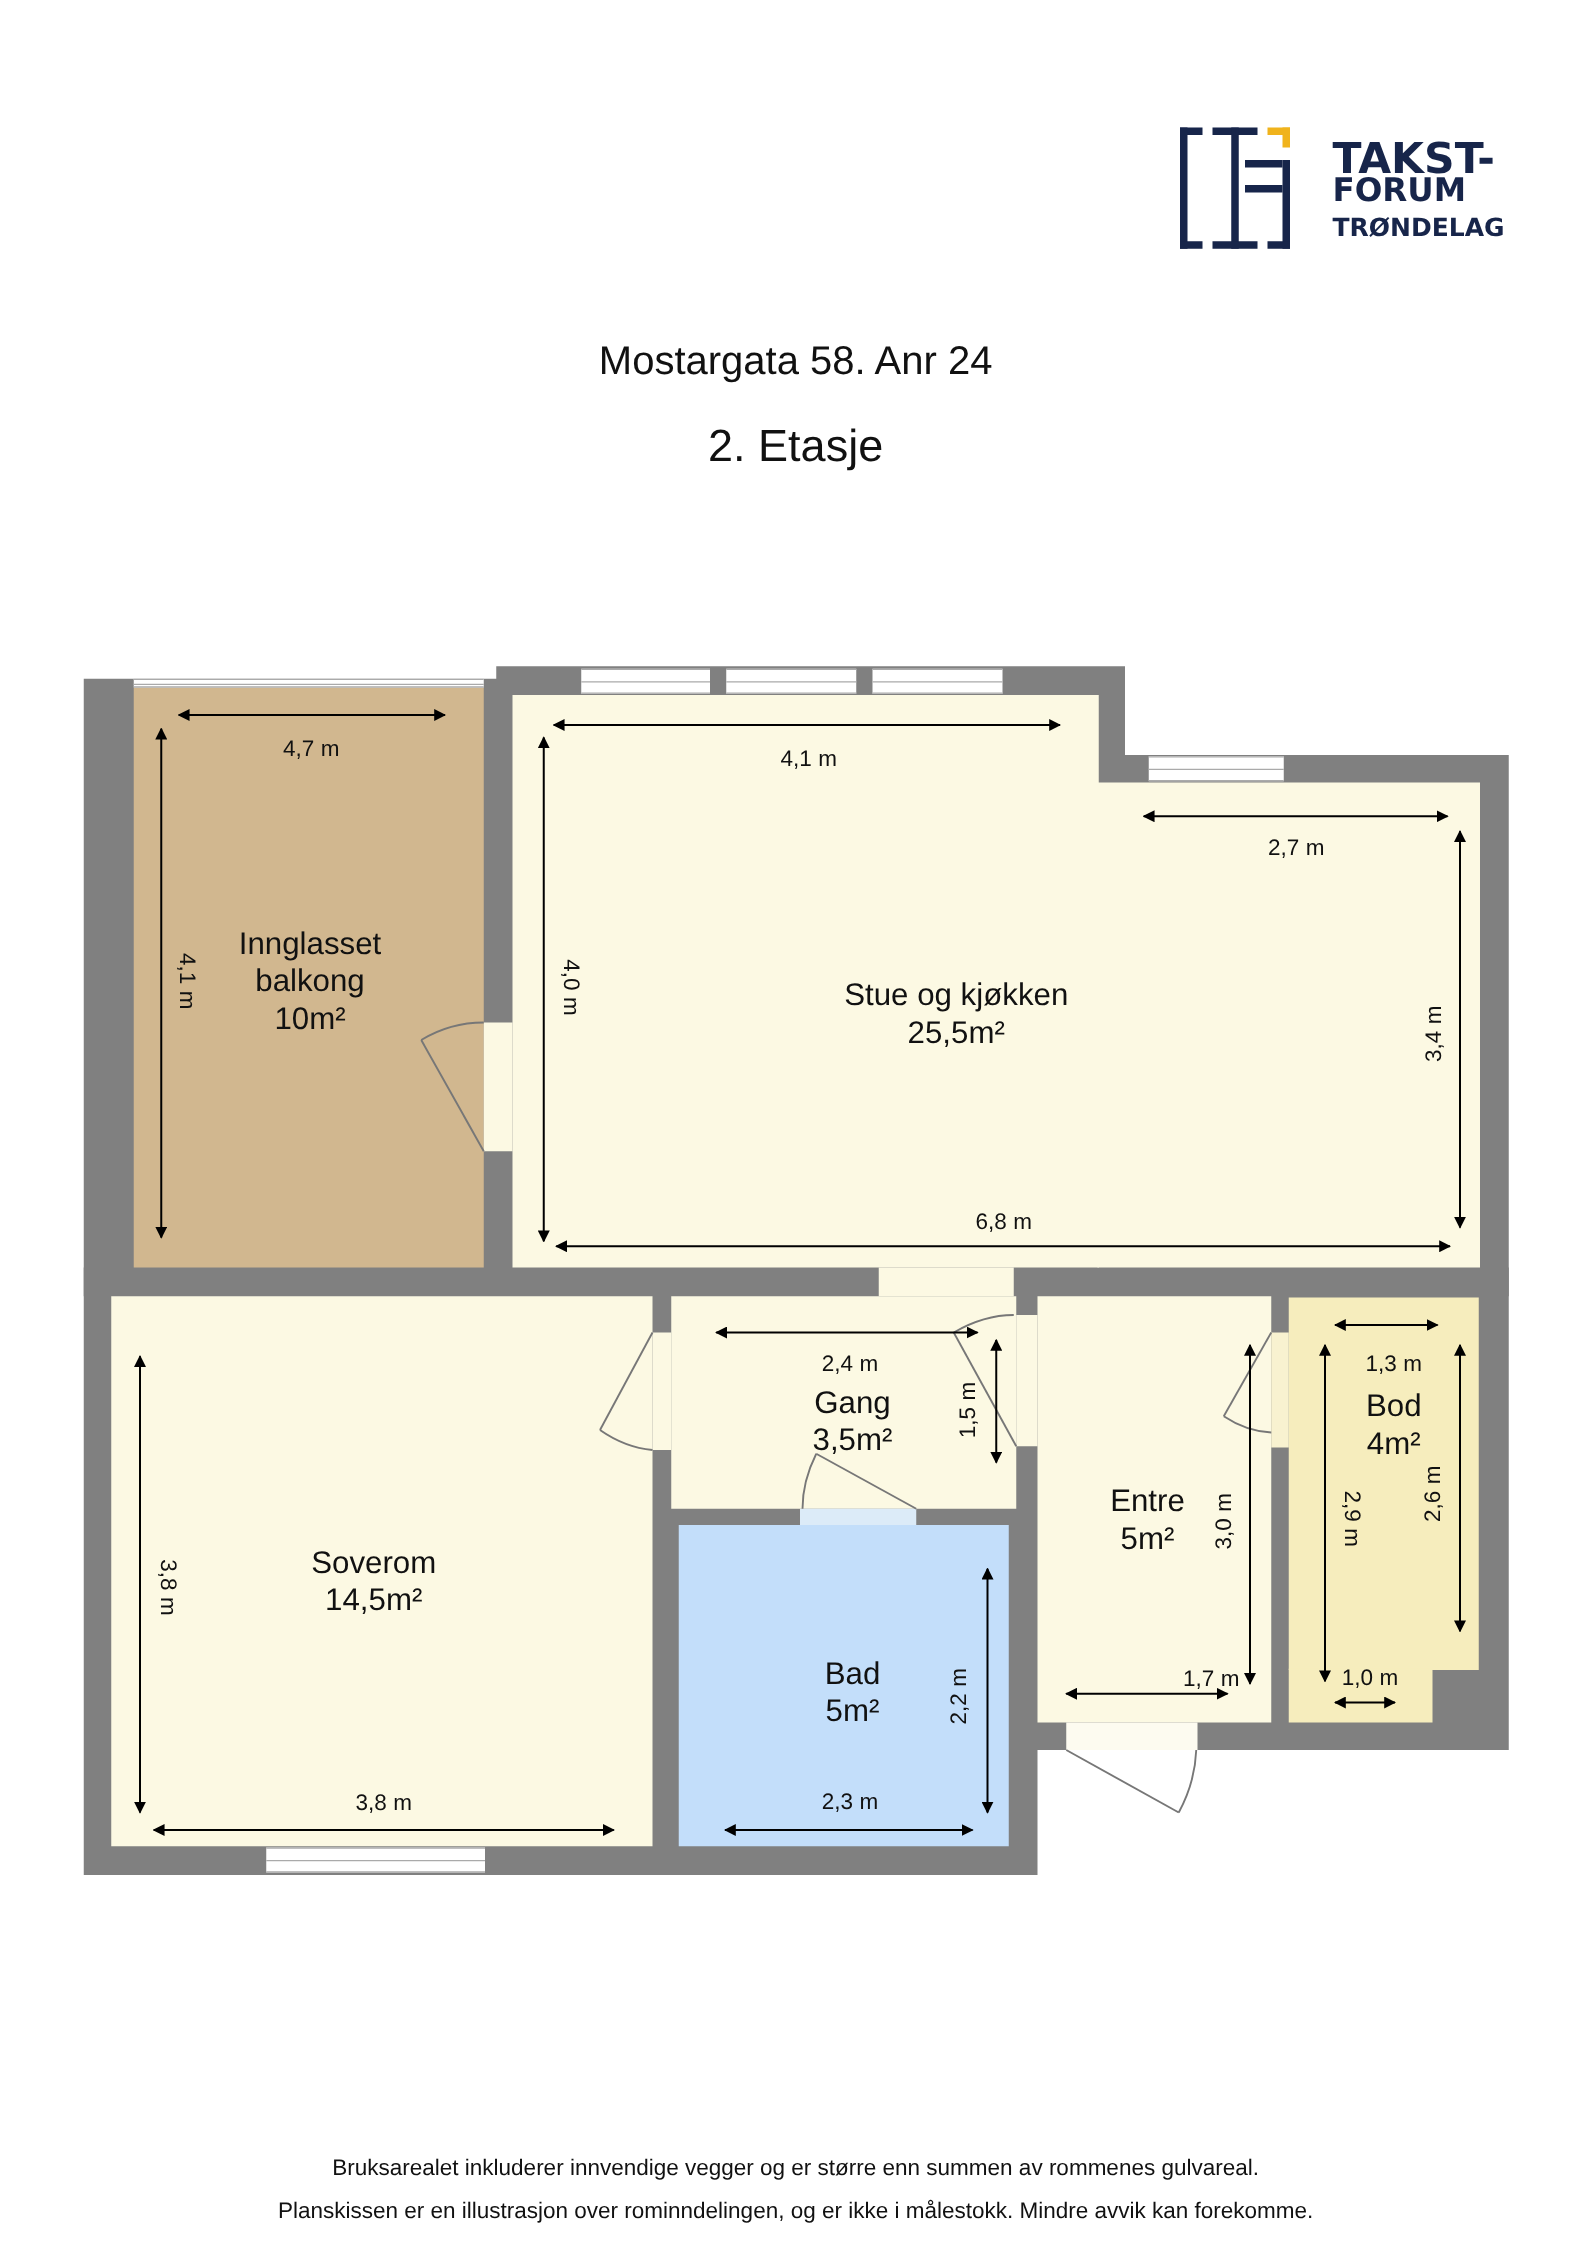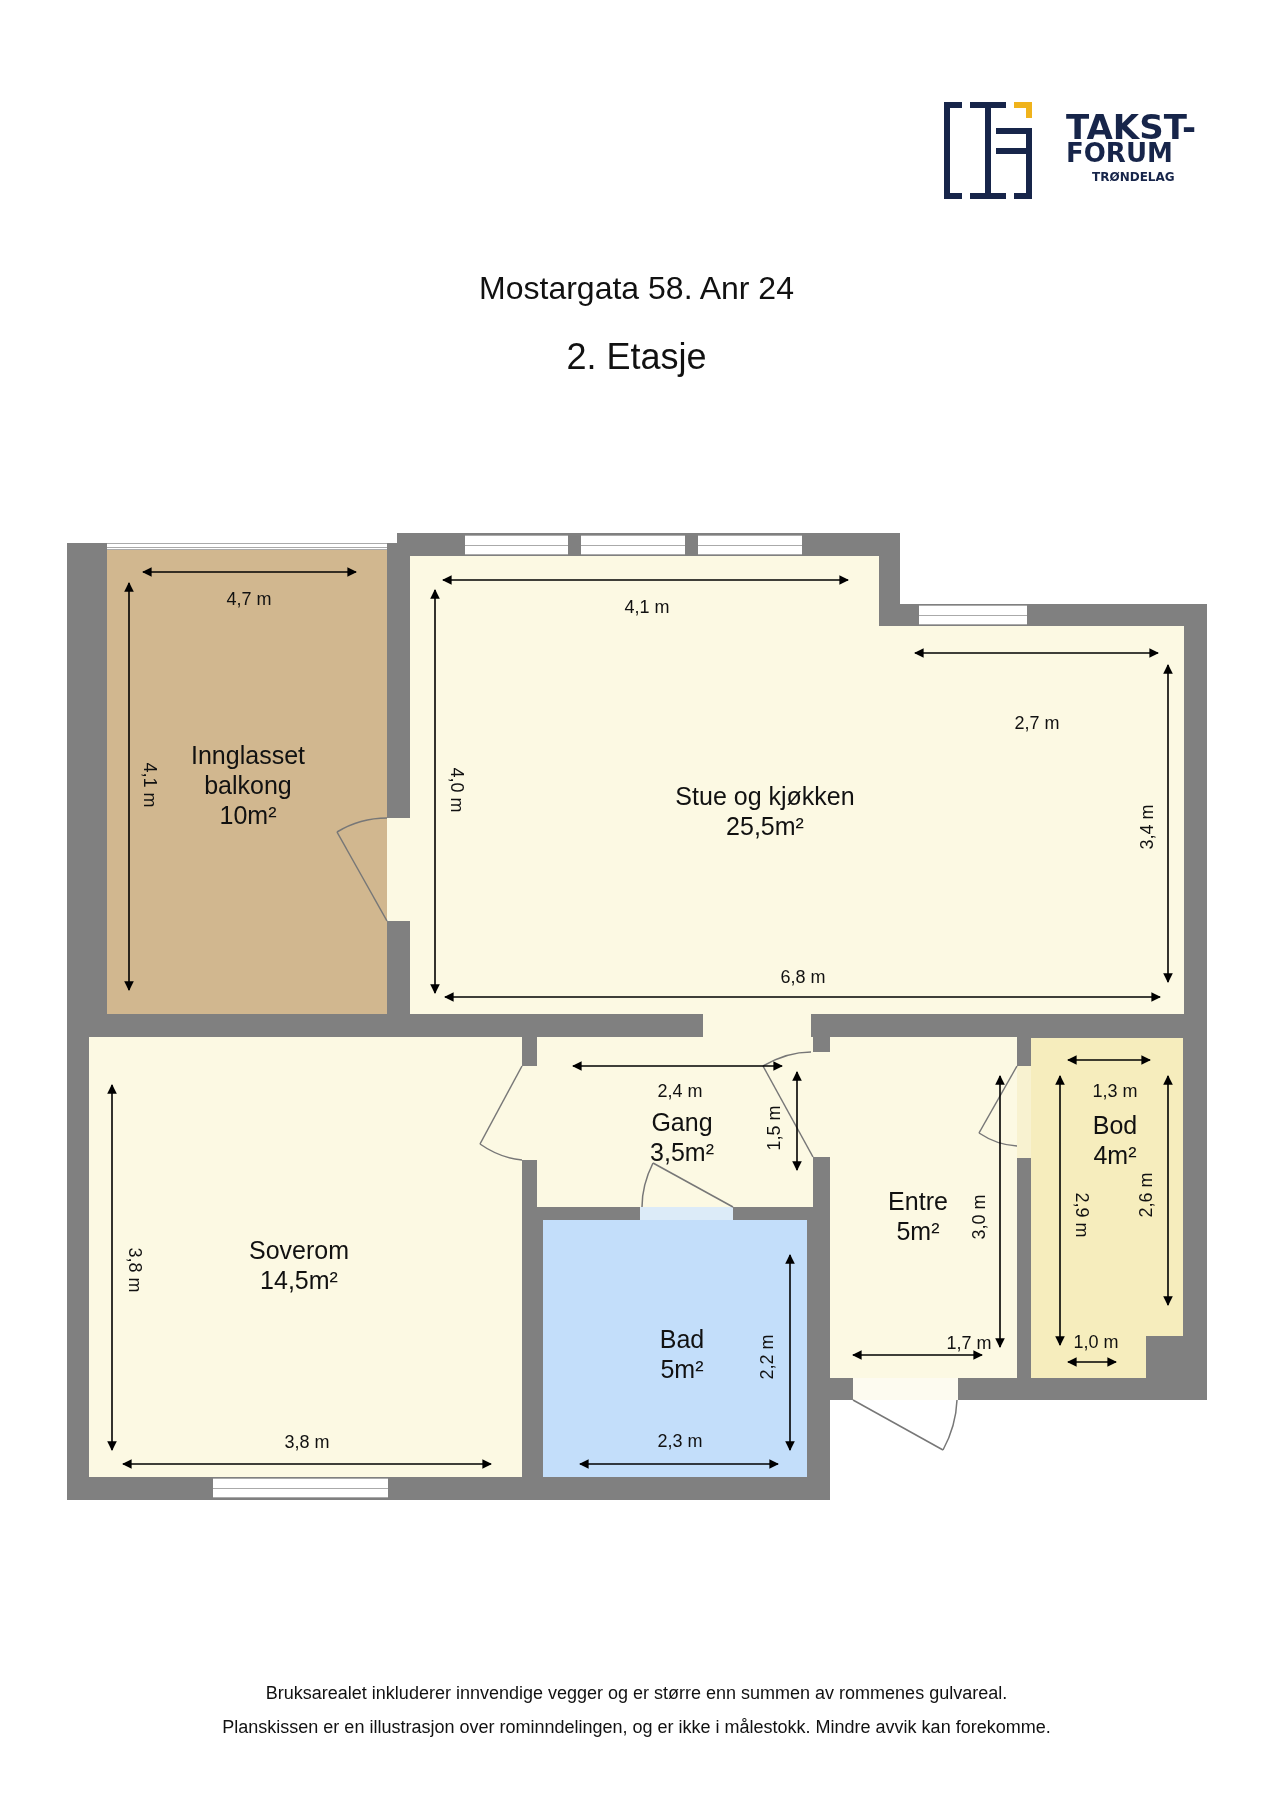--- a/index.html
+++ b/index.html
@@ -9,21 +9,21 @@
   .room { position:absolute; }
   .win { position:absolute; background:#ffffff; border-top:1px solid #aaa; border-bottom:1px solid #aaa; box-sizing:border-box; }
   .win::after { content:""; position:absolute; left:0; right:0; top:50%; height:1px; background:#aaa; }
   .lbl { position:absolute; text-align:center; font-size:25px; line-height:30px; color:#111; white-space:nowrap; transform:translateX(-50%); }
   .dim { position:absolute; font-size:18px; line-height:20px; color:#111; white-space:nowrap; transform:translate(-50%,-50%); }
   .dim.v { transform:translate(-50%,-50%) rotate(90deg); }
   .dim.vl { transform:translate(-50%,-50%) rotate(-90deg); }
   svg.overlay { position:absolute; left:0; top:0; }
   .title { position:absolute; left:0; width:1273px; text-align:center; font-size:32px; top:270px; }
   .subtitle { position:absolute; left:0; width:1273px; text-align:center; font-size:36px; top:336px; }
-  .footer { position:absolute; left:0; width:1273px; text-align:center; font-size:18px; }
+  .footer { position:absolute; left:0; width:1273px; text-align:center; font-size:18px;margin-top:41px; }
   .logo-text { position:absolute; font-family:"DejaVu Sans", sans-serif; font-weight:bold; color:#17254a; }
 </style>
 </head>
 <body>
 
 <div class="abs" style="left:944px;top:100px;width:240px;height:102px;">
   <svg class="abs" style="left:0;top:0;" width="104" height="102" viewBox="0 0 104 102">
 
     <rect x="0" y="2" width="6" height="97" fill="#17254a"></rect>
     <rect x="0" y="2" width="18" height="6" fill="#17254a"></rect>
@@ -36,21 +36,21 @@
     <rect x="52" y="48" width="30" height="6" fill="#17254a"></rect>
     <rect x="52" y="28" width="30" height="6" fill="#17254a"></rect>
     <rect x="82" y="28" width="6" height="71" fill="#17254a"></rect>
     <rect x="70" y="93" width="18" height="6" fill="#17254a"></rect>
 
     <rect x="70" y="2" width="18" height="6" fill="#f0b31c"></rect>
     <rect x="82" y="2" width="6" height="16" fill="#f0b31c"></rect>
   </svg>
   <div class="logo-text" style="left:122px;top:7px;font-size:34px;letter-spacing:0px;">TAKST-</div>
   <div class="logo-text" style="left:122px;top:38px;font-size:26px;">FORUM</div>
-  <div class="logo-text" style="left:122px;top:70px;font-size:12px;margin-left:26px;">TRØNDELAG</div>
+  <div class="logo-text" style="left:122px;top:70px;font-size:20px;">TRØNDELAG</div>
 </div>
 
 <div class="title">Mostargata 58. Anr 24</div>
 <div class="subtitle">2. Etasje</div>
 
 <div class="abs" style="left:0;top:0;width:1273px;height:1800px;">
 
   <div class="wall" style="left:67px;top:543px;width:343px;height:494px;"></div>
   <div class="wall" style="left:397px;top:533px;width:503px;height:504px;"></div>
   <div class="wall" style="left:879px;top:604px;width:328px;height:433px;"></div>
@@ -165,21 +165,21 @@
   </div>
   <div class="lbl" style="left:1115px;top:1110px;">
     <div>Bod</div>
     <div>4m²</div>
   </div>
 
   <div class="dim" style="left:249px;top:599px;">4,7 m</div>
   <div class="dim v" style="left:150px;top:785px;">4,1 m</div>
 
   <div class="dim" style="left:647px;top:607px;">4,1 m</div>
-  <div class="dim" style="left:1037px;top:678px;margin-top:45px;">2,7 m</div>
+  <div class="dim" style="left:1037px;top:678px;">2,7 m</div>
   <div class="dim v" style="left:457px;top:790px;">4,0 m</div>
   <div class="dim vl" style="left:1147px;top:827px;">3,4 m</div>
   <div class="dim" style="left:803px;top:977px;">6,8 m</div>
 
   <div class="dim" style="left:680px;top:1091px;">2,4 m</div>
   <div class="dim vl" style="left:774px;top:1128px;">1,5 m</div>
 
   <div class="dim v" style="left:135px;top:1270px;">3,8 m</div>
   <div class="dim" style="left:307px;top:1442px;">3,8 m</div>
 

